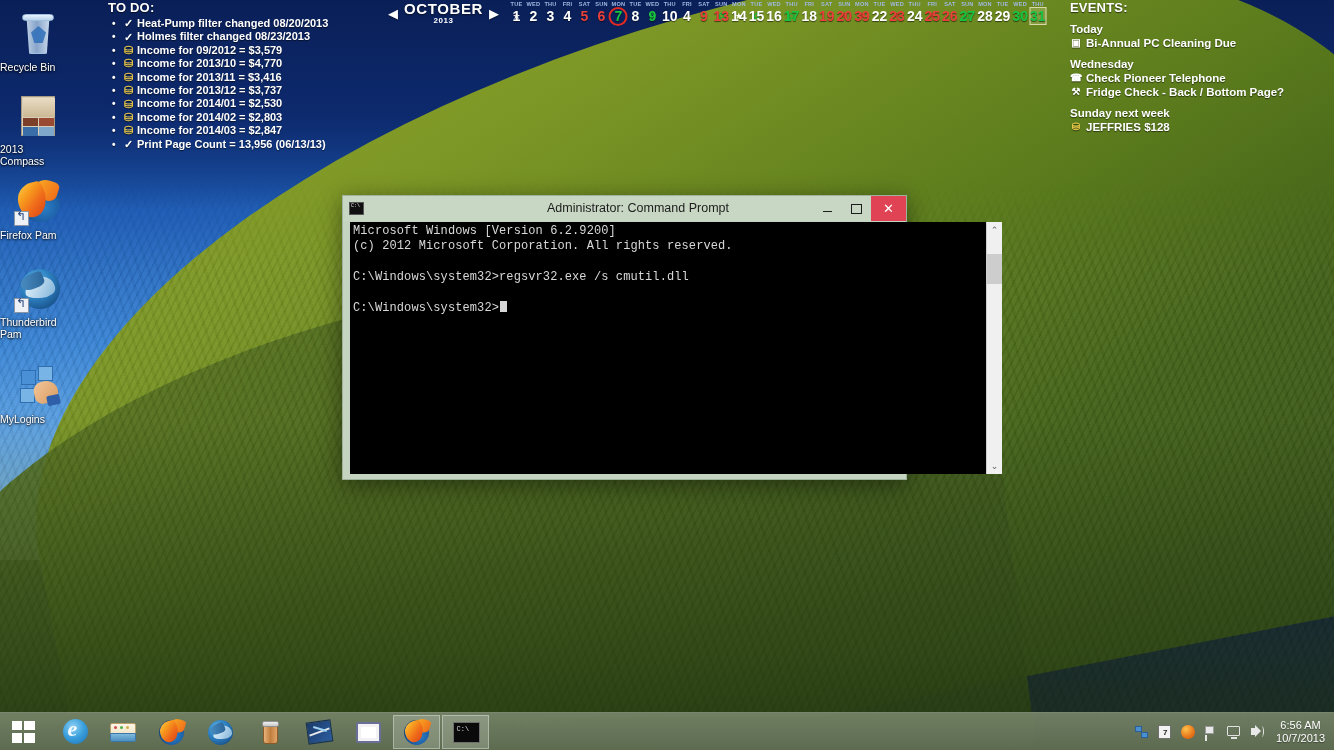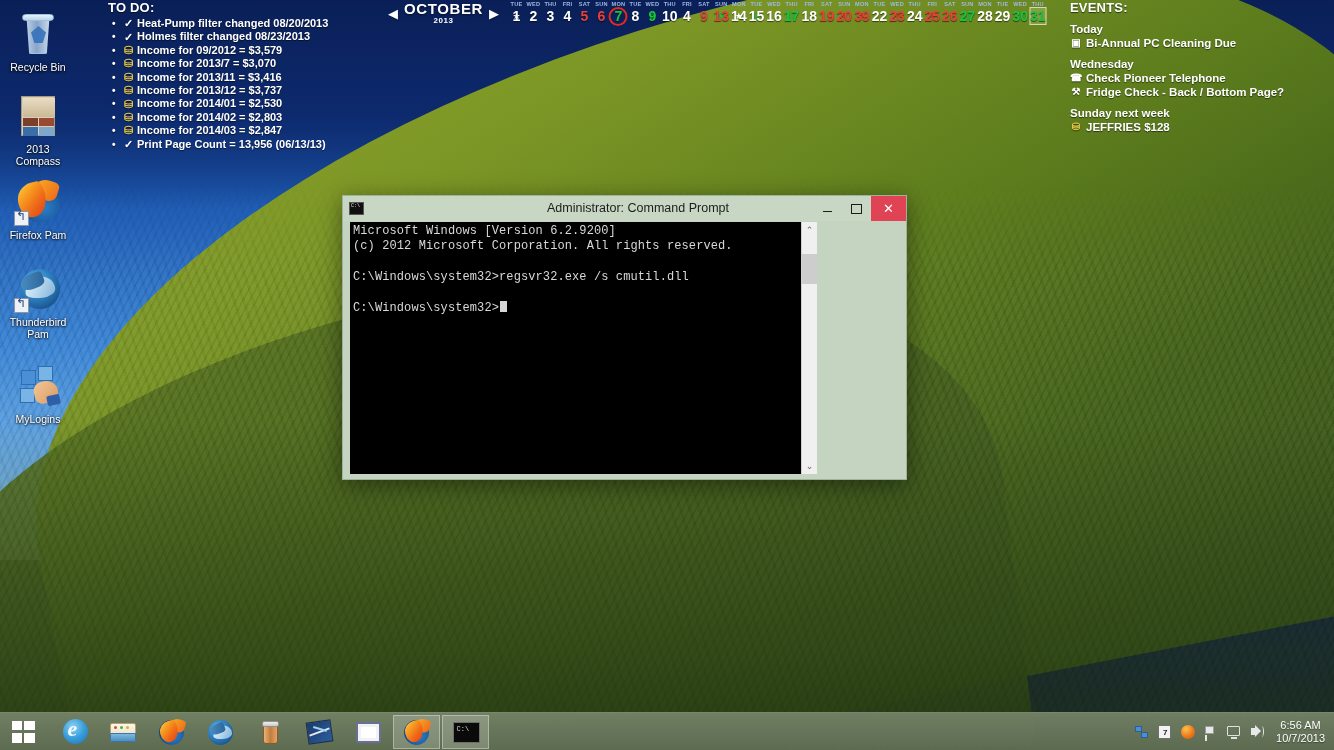--- a/index.html
+++ b/index.html
@@ -128,21 +128,21 @@
     z-index:3; box-shadow:0 0 1px rgba(0,0,0,.5);
   }
   .day-box {
     position:absolute; left:50%; top:7px; transform:translateX(-50%);
     width:17px; height:18px; border:1px solid #d8d8a8; background:rgba(190,200,130,.35);
     z-index:1;
   }
 
   
   .dicon {
-    position:absolute; width:76px; text-align:center; cursor:default;
+    position:absolute; width:76px; cursor:default;
   }
   .dicon .ic { width:48px; height:48px; margin:0 auto 3px; position:relative; }
   .dicon .lbl {
     font-size:10.5px; color:#ffffff; line-height:12px;
     text-shadow:0 1px 2px rgba(0,0,0,.85), 0 0 3px rgba(0,0,0,.7);
   }
   .shortcut-arrow {
     position:absolute; left:0; bottom:0; width:15px; height:15px;
     background:#eef2f7; border:1px solid #8a96a6;
   }
@@ -246,21 +246,21 @@
   }
   #cmd .tb-btns { margin-left:auto; display:flex; height:25px; }
   #cmd .tb-btn {
     width:29px; height:25px; display:flex; align-items:center; justify-content:center;
     font-size:11px; color:#1c1c1c; cursor:default;
   }
   #cmd .tb-btn.min::after { content:""; width:9px; height:1px; background:#1c1c1c; margin-top:6px; }
   #cmd .tb-btn.max::after { content:""; width:9px; height:8px; border:1px solid #1c1c1c; }
   #cmd .tb-btn.close { background:#e04354; color:#fff; font-size:13px; width:35px; }
   #cmd .console {
-    position:absolute; left:7px; top:26px; width:467px; height:252px;
+    position:absolute; left:7px; top:26px; width:652px; height:252px;
     background:#000000; display:flex;
   }
   #cmd .console-text {
     flex:1; padding:2px 0 0 3px; color:#d8d8d8;
     font-family:"Liberation Mono", monospace; font-size:12px; line-height:15.4px;
     white-space:pre; letter-spacing:.1px;
   }
   .cursor-blk {
     display:inline-block; width:7px; height:11px; background:#d8d8d8;
     vertical-align:-1px; margin-left:1px;
@@ -434,21 +434,21 @@
         <span>Holmes filter changed 08/23/2013</span>
       </li>
       <li>
         <span class="bullet">•</span>
         <span class="gi bag">⛁</span>
         <span>Income for 09/2012 = $3,579</span>
       </li>
       <li>
         <span class="bullet">•</span>
         <span class="gi bag">⛁</span>
-        <span>Income for 2013/7 = $3,070</span>
+        <span>Income for 2013/10 = $4,770</span>
       </li>
       <li>
         <span class="bullet">•</span>
         <span class="gi bag">⛁</span>
         <span>Income for 2013/11 = $3,416</span>
       </li>
       <li>
         <span class="bullet">•</span>
         <span class="gi bag">⛁</span>
         <span>Income for 2013/12 = $3,737</span>

